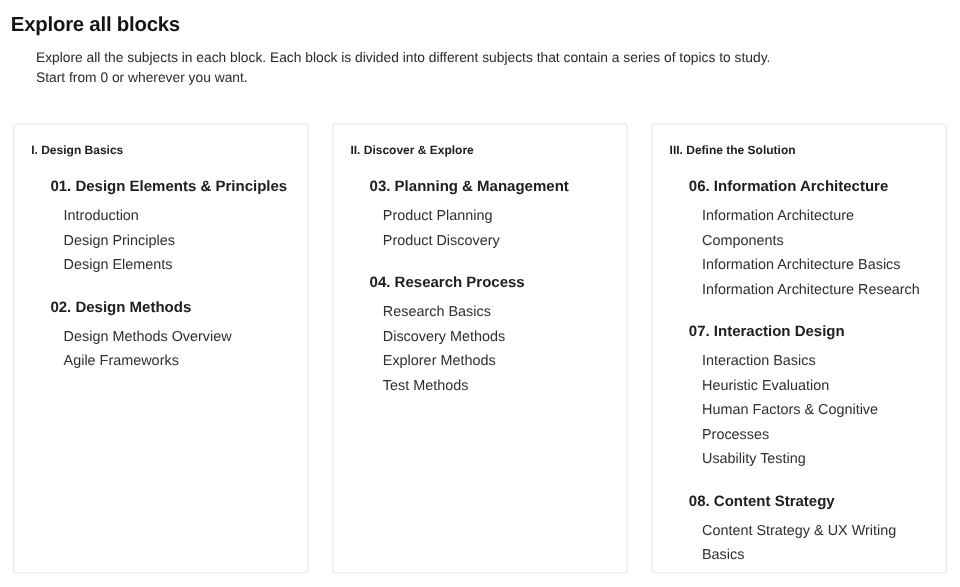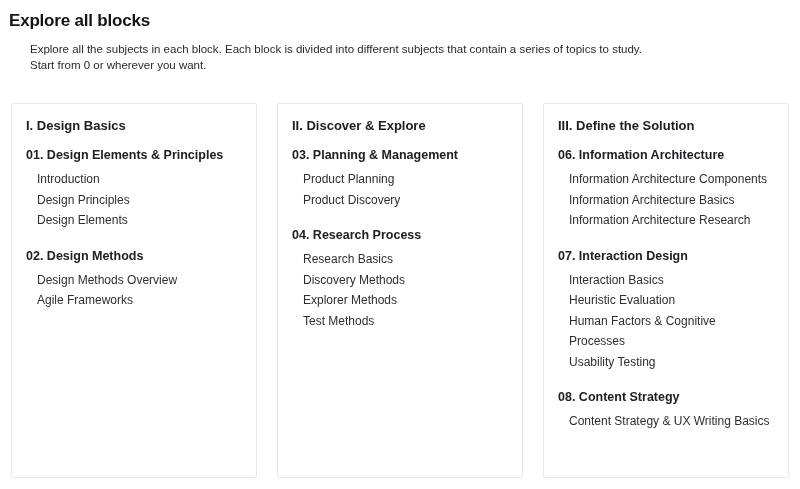--- a/index.html
+++ b/index.html
@@ -46,26 +46,26 @@
     flex: 1 1 0;
     height: 375px;
     border: 1px solid var(--border);
     border-radius: 2px;
     background: var(--bg);
     padding: 14px 14px 14px 14px;
     overflow: hidden;
   }
   .block-title {
     margin: 0 0 13px 0;
-    font-size: 13px;
+    font-size: 10px;
     line-height: 16px;
     font-weight: 700;
     color: #202024;
   }
-  .subject { margin: 0 0 17px 0; }
+  .subject { margin: 0 0 17px 16px; }
   .subject-title {
     margin: 0 0 6px 0;
     font-size: 12.5px;
     line-height: 16px;
     font-weight: 700;
     color: #202024;
   }
   .topic {
     font-size: 12px;
     line-height: 20.5px;

